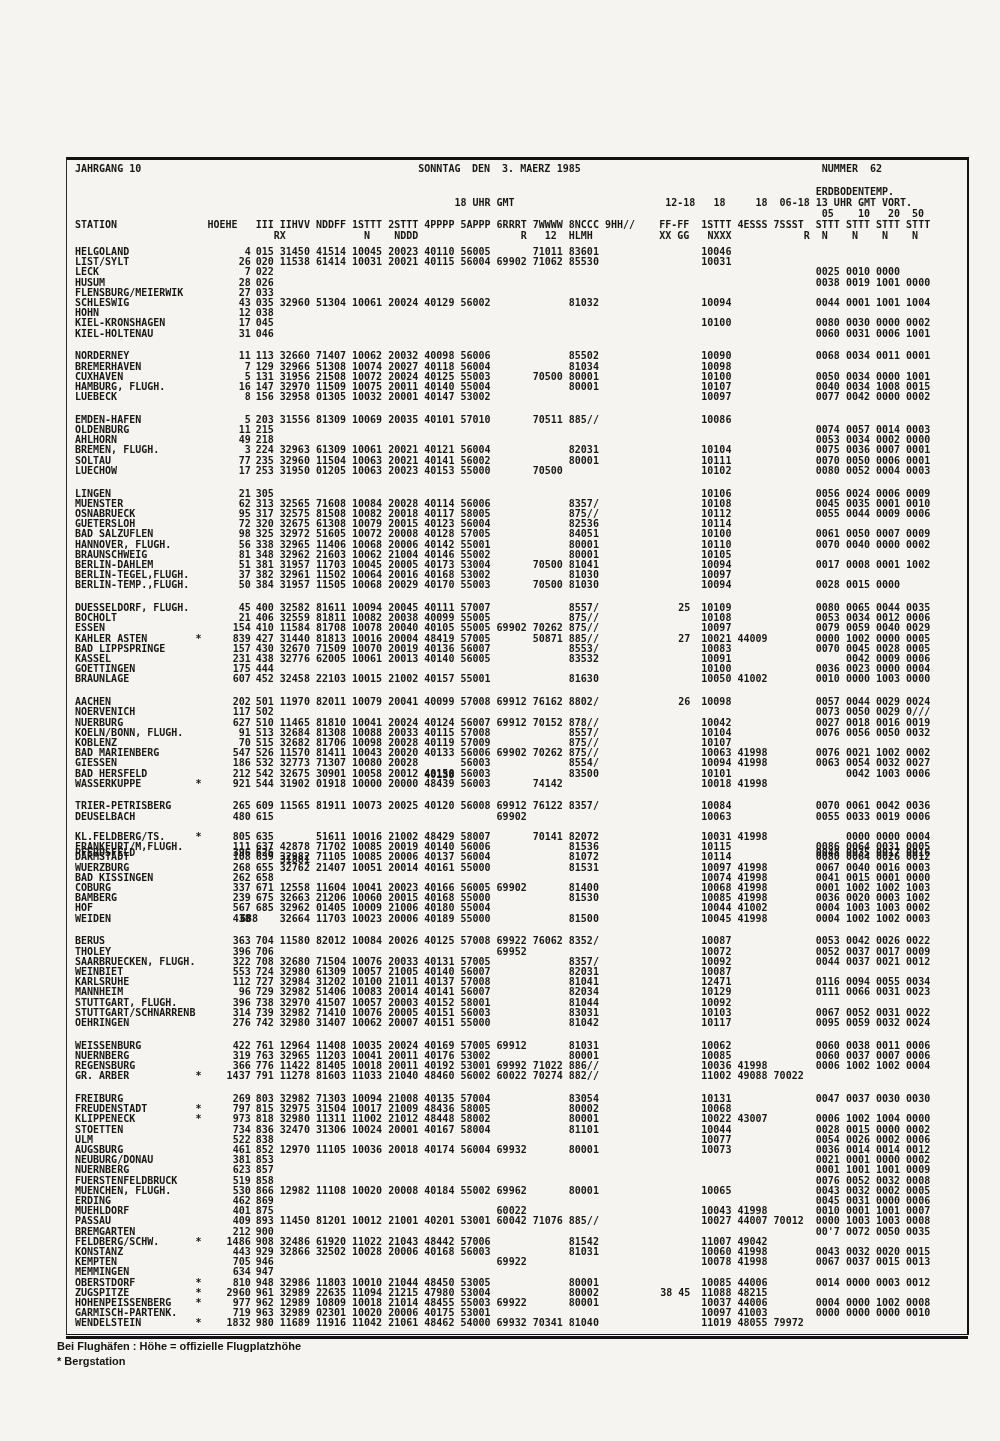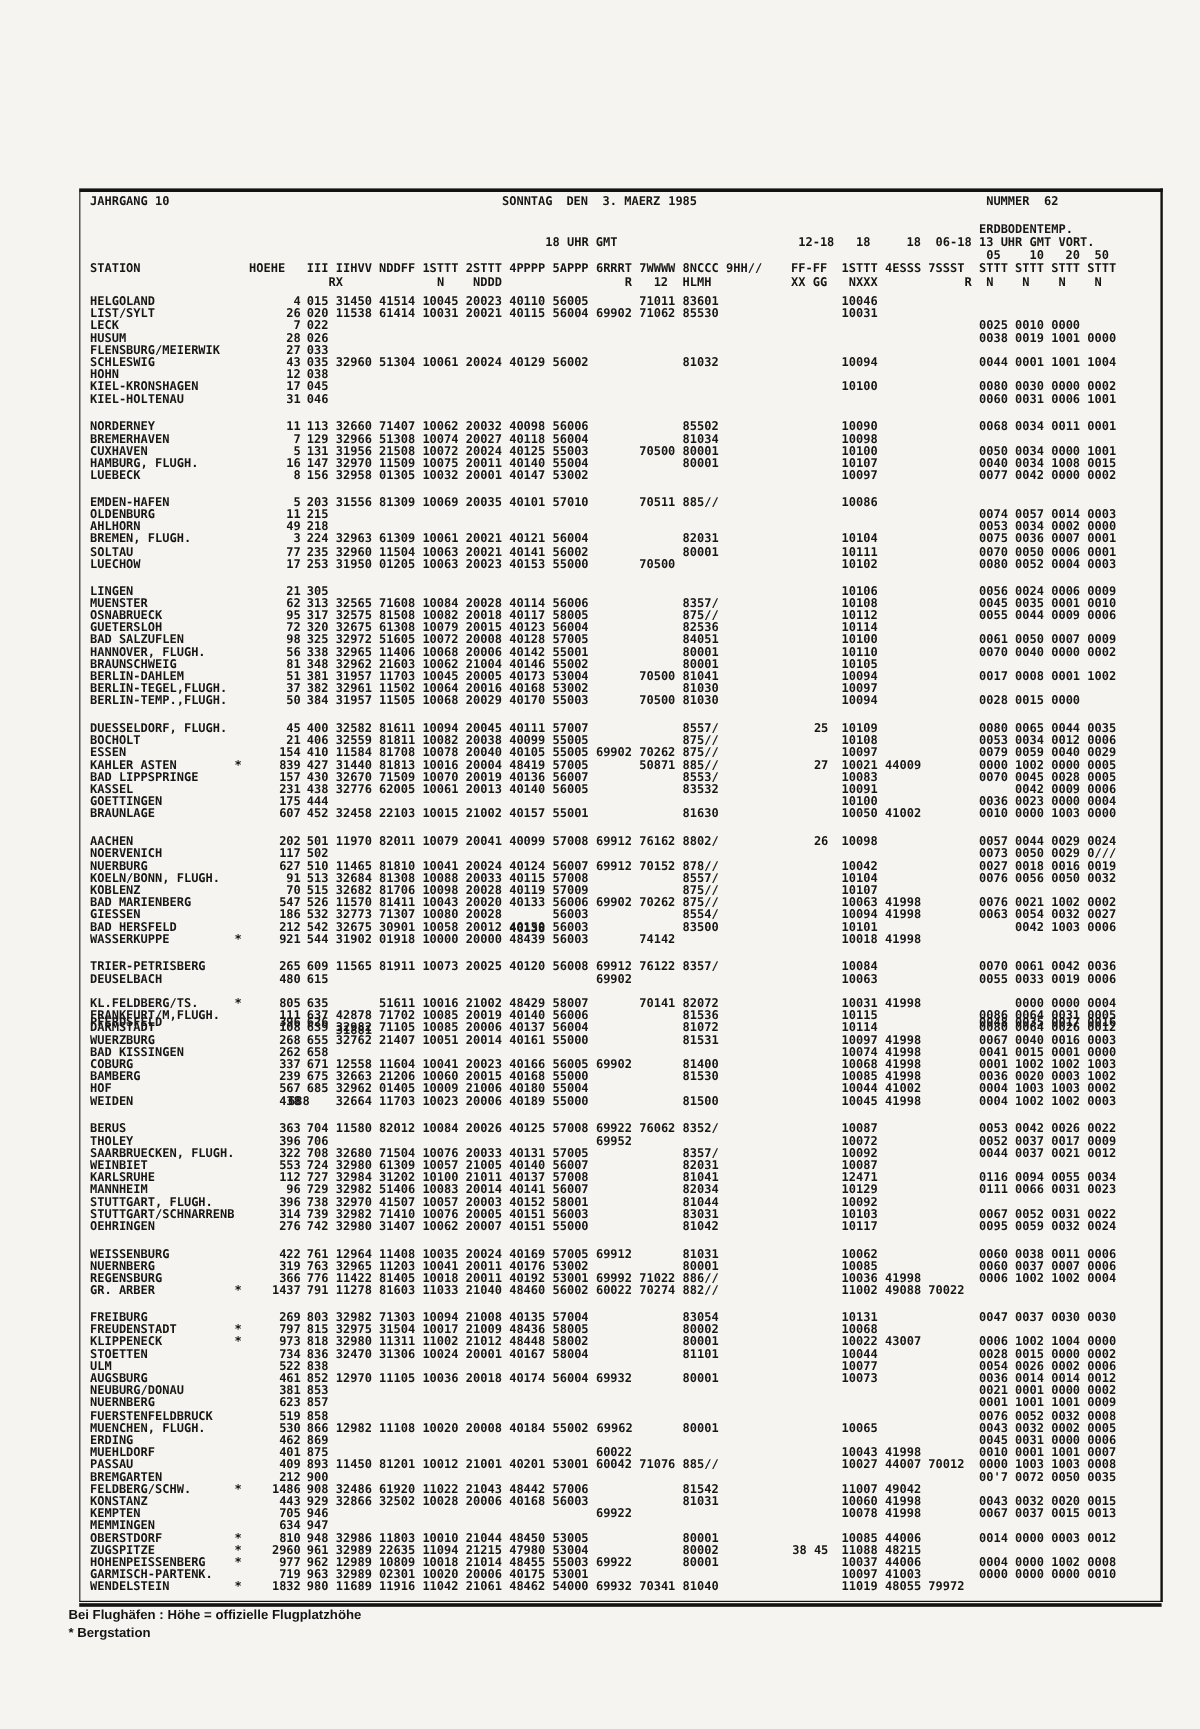--- a/index.html
+++ b/index.html
@@ -1329,21 +1329,21 @@
     <div class="row" style="top: 1184.7px;">
       <span class="cell" style="left: 75px; width: 121.4px;">MUENCHEN, FLUGH.</span>
       <span class="cell" style="left: 225.6px; width: 25.1px; text-align: right;">530</span>
       <span class="cell" style="left: 255.7px; width: 19.1px;">866</span>
       <span class="cell" style="left: 279.8px; width: 31.1px;">12982</span>
       <span class="cell" style="left: 315.9px; width: 31.1px;">11108</span>
       <span class="cell" style="left: 352px; width: 31.1px;">10020</span>
       <span class="cell" style="left: 388.2px; width: 31.1px;">20008</span>
       <span class="cell" style="left: 424.3px; width: 31.1px;">40184</span>
       <span class="cell" style="left: 460.4px; width: 31.1px;">55002</span>
-      <span class="cell" style="left: 496.6px; width: 31.1px; text-align: center;">69962</span>
+      <span class="cell" style="left: 496.6px; width: 31.1px;">69962</span>
       <span class="cell" style="left: 568.8px; width: 31.1px;">80001</span>
       <span class="cell" style="left: 701.3px; width: 31.1px;">10065</span>
       <span class="cell" style="left: 815.8px; width: 25.1px;">0043</span>
       <span class="cell" style="left: 845.9px; width: 25.1px;">0032</span>
       <span class="cell" style="left: 876px; width: 25.1px;">0002</span>
       <span class="cell" style="left: 906.1px; width: 25.1px;">0005</span>
     </div>
     <div class="row" style="top: 1194.9px;">
       <span class="cell" style="left: 75px; width: 121.4px;">ERDING</span>
       <span class="cell" style="left: 225.6px; width: 25.1px; text-align: right;">462</span>

